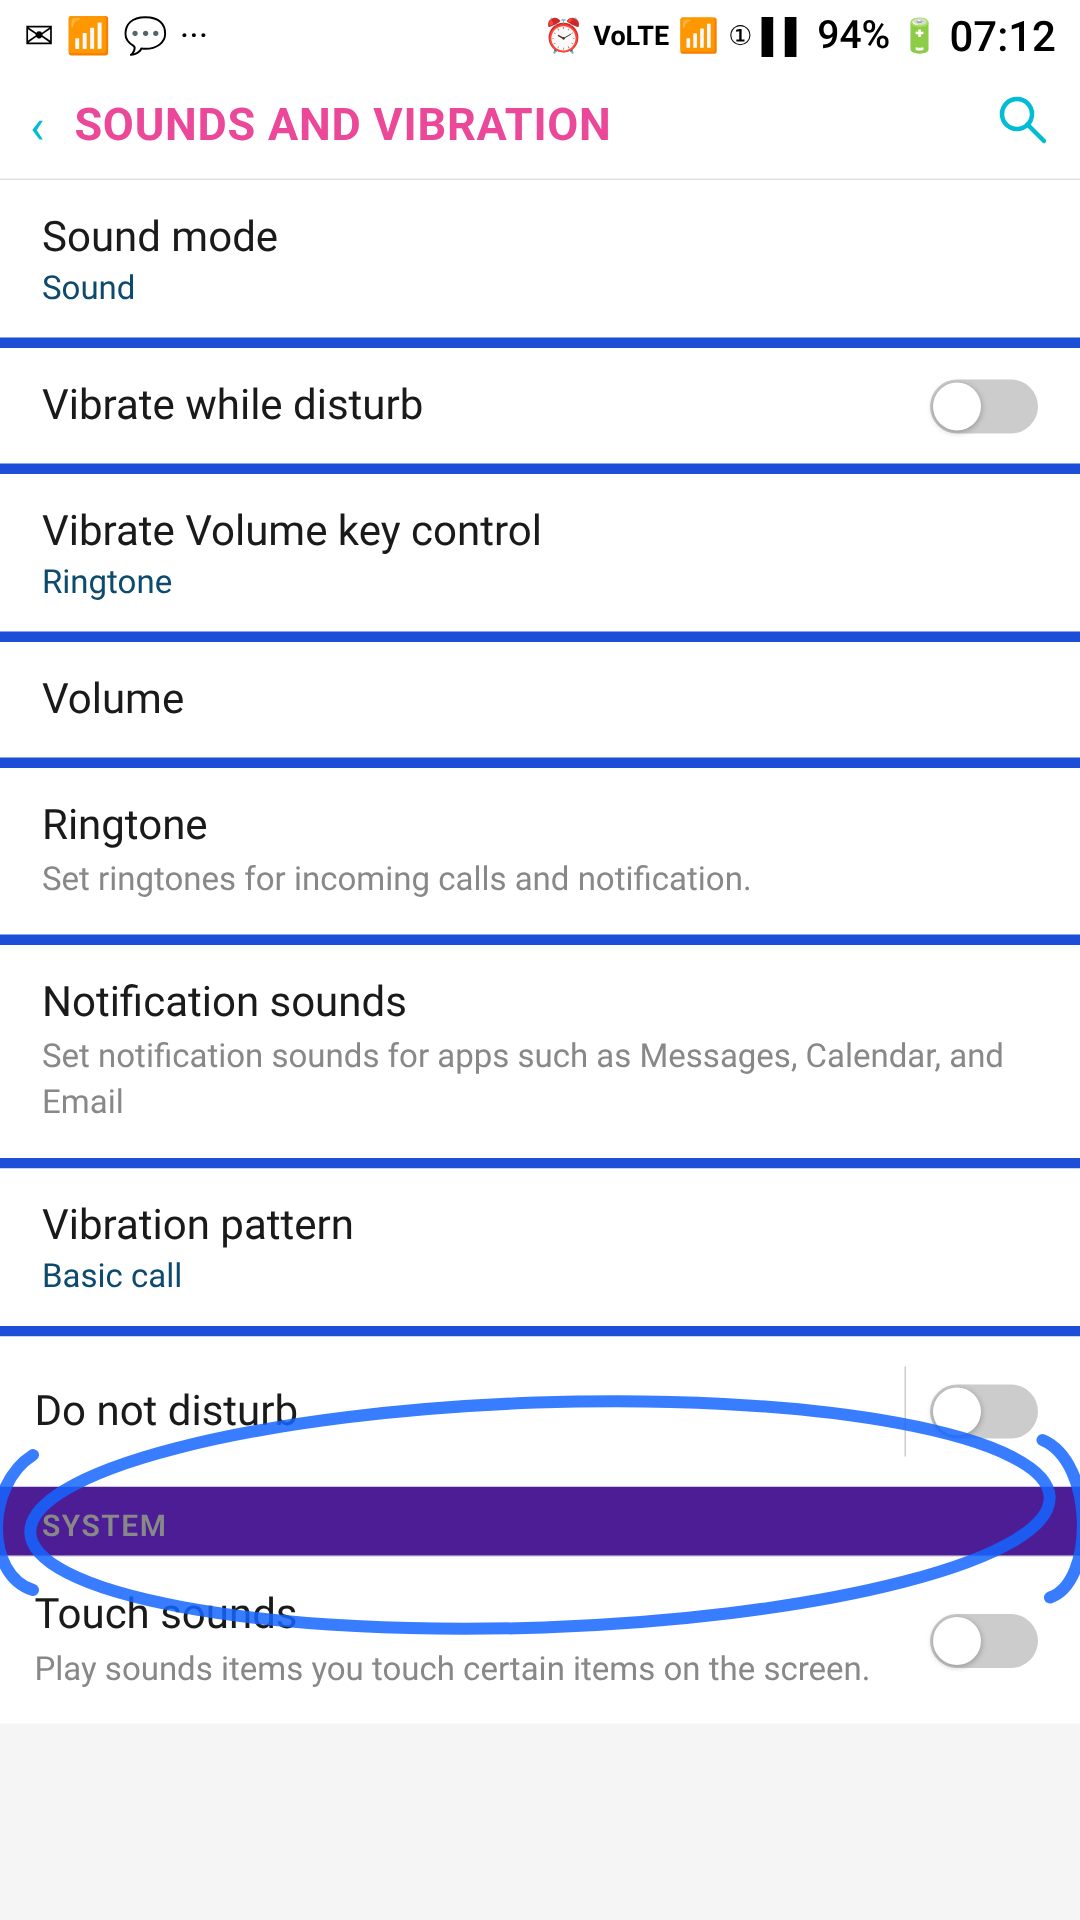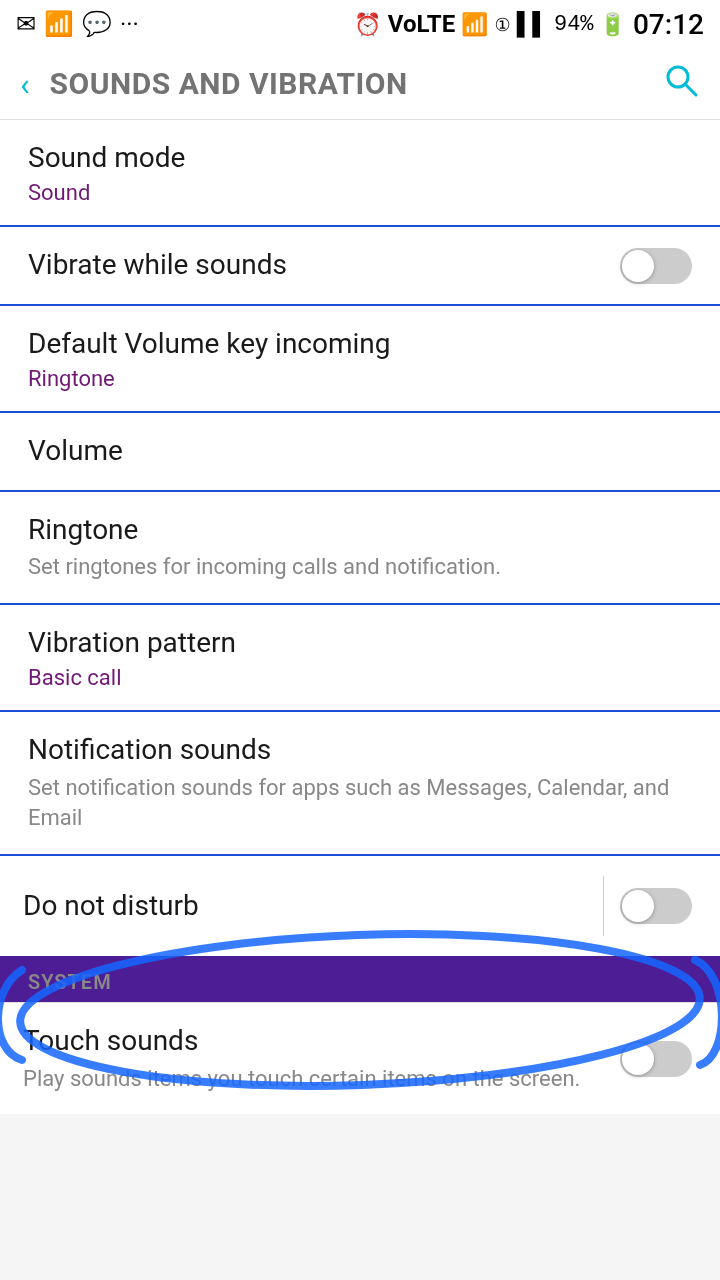--- a/index.html
+++ b/index.html
@@ -47,38 +47,38 @@
     .header-back {
       color: #00BCD4;
       font-size: 32px;
       margin-right: 20px;
       cursor: pointer;
     }
     .header-title {
       font-size: 30px;
       font-weight: 700;
       letter-spacing: 0.5px;
-      color: #737373;
+      color: #ec4899;
       flex: 1;
     }
     .header-search {
       color: #00BCD4;
       font-size: 34px;
       cursor: pointer;
     }
 
     
     .settings-list {
       background: #fff;
       margin-top: 0;
     }
 
     .settings-item {
       padding: 20px 28px;
-      border-bottom: 2px solid #1d4ed8;
+      border-bottom: 7px solid #1d4ed8;
       display: flex;
       align-items: center;
       justify-content: space-between;
       background: #fff;
       cursor: pointer;
     }
     .settings-item:last-child {
       border-bottom: none;
       padding-left: 23px;
     }
@@ -86,21 +86,21 @@
       flex: 1;
     }
     .settings-item-title {
       font-size: 28px;
       color: #1a1a1a;
       font-weight: 400;
       line-height: 1.3;
     }
     .settings-item-subtitle {
       font-size: 22px;
-      color: #701a75;
+      color: #0c4a6e;
       margin-top: 4px;
     }
     .settings-item-desc {
       font-size: 22px;
       color: #888;
       margin-top: 4px;
       line-height: 1.4;
     }
 
     
@@ -178,25 +178,25 @@
 
   <div class="status-bar">
     <div class="status-left">
       <span>✉</span>
       <span>📶</span>
       <span>💬</span>
       <span>···</span>
     </div>
     <div class="status-right">
       <span>⏰</span>
-      <span style="font-size:24px;font-weight:700;">VoLTE</span>
+      <span style="font-size:18px;font-weight:700;">VoLTE</span>
       <span>📶</span>
       <span style="font-size:18px;">①</span>
       <span>▌▌</span>
-      <span style="font-size:22px;font-family:Liberation Mono, monospace;">94%</span>
+      <span style="font-size:26px;">94%</span>
       <span>🔋</span>
       <span style="font-size:28px;font-weight:500;">07:12</span>
     </div>
   </div>
 
   <div class="header">
     <span class="header-back">‹</span>
     <span class="header-title">SOUNDS AND VIBRATION</span>
     <span class="header-search">
       <svg width="38" height="38" viewBox="0 0 38 38" fill="none">
@@ -210,56 +210,56 @@
 
     <div class="settings-item">
       <div class="settings-item-content">
         <div class="settings-item-title">Sound mode</div>
         <div class="settings-item-subtitle">Sound</div>
       </div>
     </div>
 
     <div class="settings-item">
       <div class="settings-item-content">
-        <div class="settings-item-title">Vibrate while sounds</div>
+        <div class="settings-item-title">Vibrate while disturb</div>
       </div>
       <div class="toggle"></div>
     </div>
 
     <div class="settings-item">
       <div class="settings-item-content">
-        <div class="settings-item-title">Default Volume key incoming</div>
+        <div class="settings-item-title">Vibrate Volume key control</div>
         <div class="settings-item-subtitle">Ringtone</div>
       </div>
     </div>
 
     <div class="settings-item">
       <div class="settings-item-content">
         <div class="settings-item-title">Volume</div>
       </div>
     </div>
 
     <div class="settings-item">
       <div class="settings-item-content">
         <div class="settings-item-title">Ringtone</div>
         <div class="settings-item-desc">Set ringtones for incoming calls and notification.</div>
       </div>
     </div>
 
     <div class="settings-item">
       <div class="settings-item-content">
+        <div class="settings-item-title">Notification sounds</div>
+        <div class="settings-item-desc">Set notification sounds for apps such as Messages, Calendar, and Email</div>
+      </div>
+    </div>
+
+    <div class="settings-item">
+      <div class="settings-item-content">
         <div class="settings-item-title">Vibration pattern</div>
         <div class="settings-item-subtitle">Basic call</div>
-      </div>
-    </div>
-
-    <div class="settings-item">
-      <div class="settings-item-content">
-        <div class="settings-item-title">Notification sounds</div>
-        <div class="settings-item-desc">Set notification sounds for apps such as Messages, Calendar, and Email</div>
       </div>
     </div>
 
     <div class="settings-item dnd-item" id="dnd-item">
       <div class="settings-item-content">
         <div class="settings-item-title">Do not disturb</div>
       </div>
       <div class="dnd-toggle-divider">
         <div class="dnd-divider-line"></div>
         <div class="toggle"></div>

